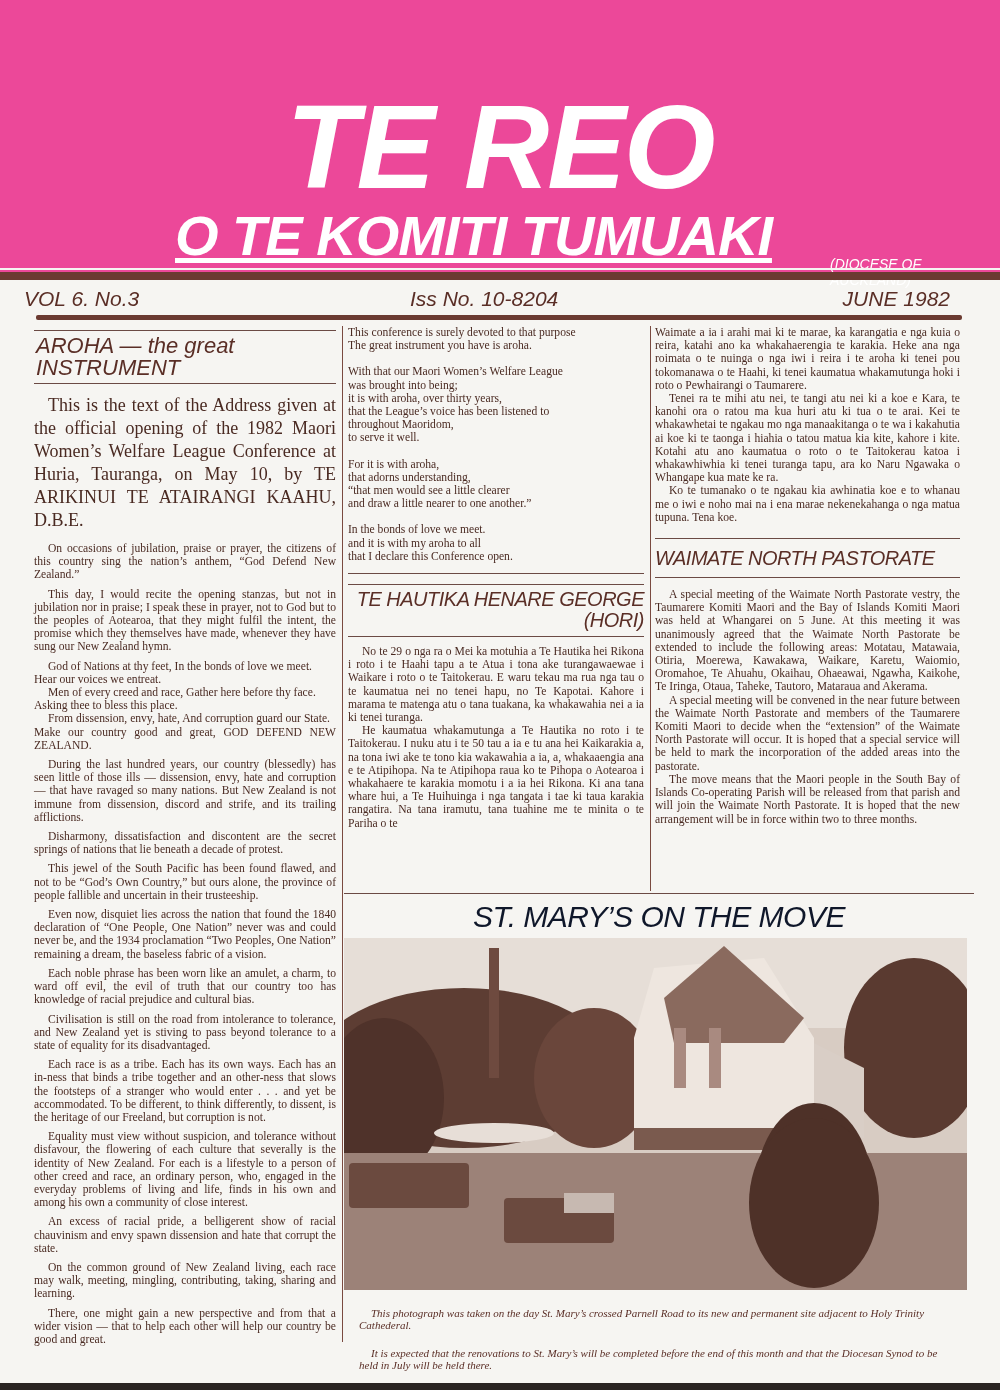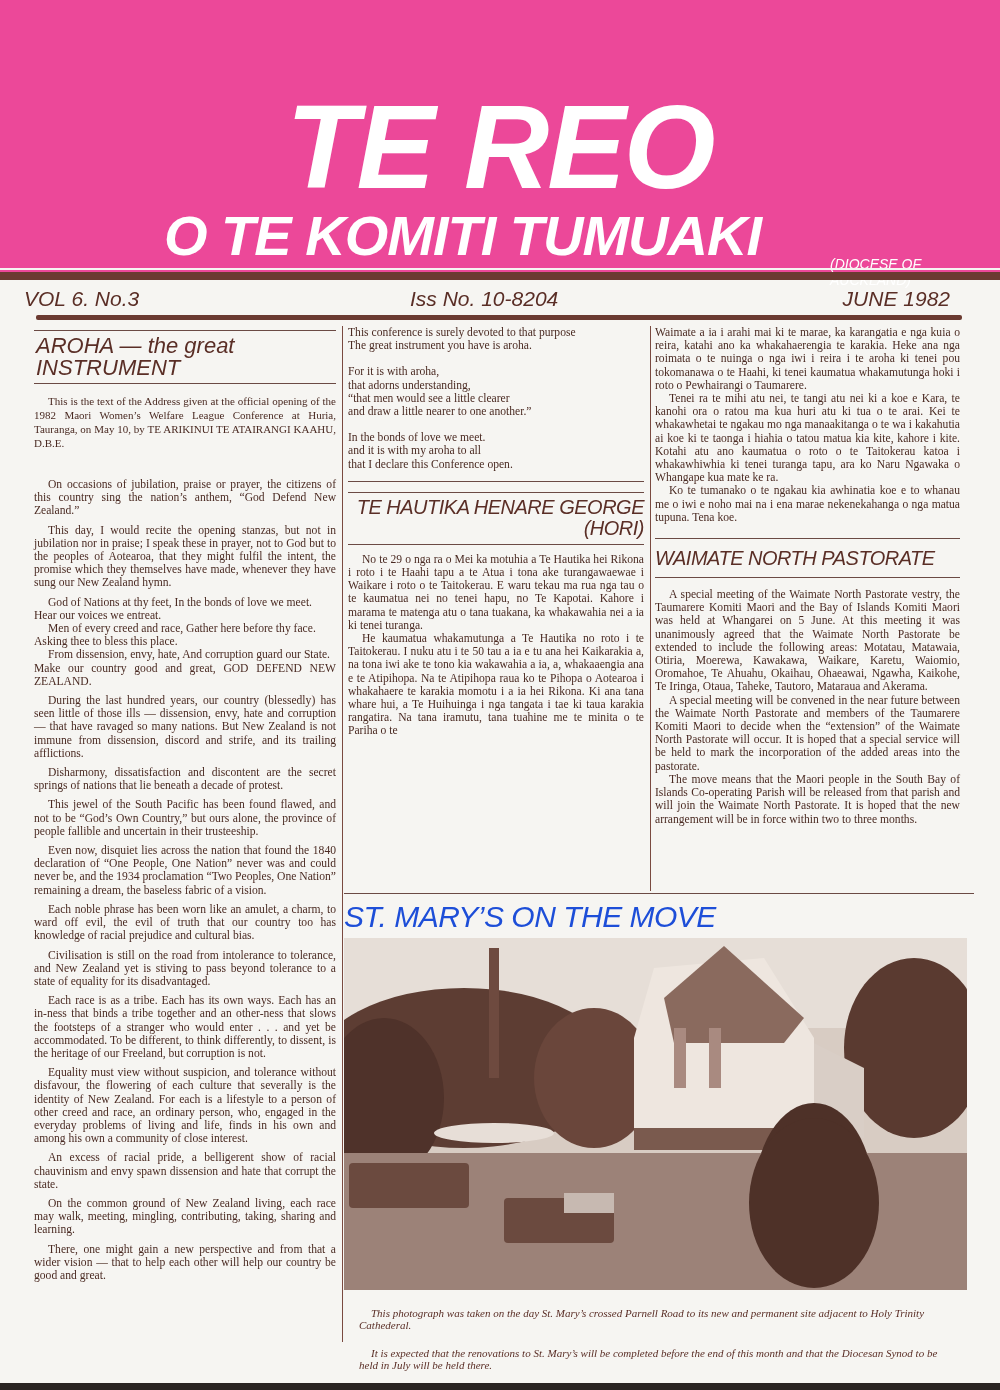--- a/index.html
+++ b/index.html
@@ -12,23 +12,23 @@
   .masthead {
     position: absolute; left: 0; top: 0; width: 1000px; height: 272px;
     background: #ec4899;
   }
   .title-main {
     position: absolute; left: 0; width: 1000px; top: 88px; text-align: center;
     font-family: "Liberation Sans", sans-serif; font-weight: bold; font-style: italic;
     font-size: 118px; line-height: 118px; color: #ffffff; letter-spacing: -2px;
   }
   .title-sub {
-    position: absolute; left: 164px; top: 208px;
+    position: absolute; left: 175px; top: 208px;
     font-family: "Liberation Sans", sans-serif; font-weight: bold; font-style: italic;
-    font-size: 56px; line-height: 56px; color: #ffffff; letter-spacing: -1px;
+    font-size: 56px; line-height: 56px; color: #ffffff; letter-spacing: -1px; text-decoration: underline;
   }
   .diocese {
     position: absolute; left: 830px; top: 256px;
     font-family: "Liberation Sans", sans-serif; font-style: italic;
     font-size: 14px; color: #ffffff;
   }
   .mast-rule1 { position: absolute; left: 0; top: 268px; width: 1000px; height: 2px; background: #f6f5f2; }
   .mast-rule2 { position: absolute; left: 0; top: 272px; width: 1000px; height: 8px; background: #6b3a31; }
   .issue-bar {
     position: absolute; left: 24px; top: 285px; width: 926px; height: 30px;
@@ -54,21 +54,21 @@
   .h-hori { font-size: 20px; line-height: 21px; text-align: right; padding: 4px 0 5px 0; margin: 10px 0 8px 0; letter-spacing: -0.5px; }
   .h-waimate { font-size: 20px; line-height: 22px; padding: 8px 0 8px 0; margin: 14px 0 10px 0; letter-spacing: -0.5px; }
   .poem { text-indent: 0 !important; text-align: left; margin-bottom: 13px !important; }
   .poem-end { border-bottom: 1px solid #6b4a44; padding-bottom: 10px; margin-bottom: 0 !important; }
 
   .stmary {
     position: absolute; left: 344px; top: 893px; width: 630px; border-top: 1px solid #6b4a44;
   }
   .stmary-head {
     font-family: "Liberation Sans", sans-serif; font-style: italic; font-size: 30px;
-    color: #1d4ed8; padding-top: 6px; height: 36px; letter-spacing: -0.5px;
+    text-align: center; color: #0f172a; padding-top: 6px; height: 36px; letter-spacing: -0.5px;
   }
   .photo { position: absolute; left: 344px; top: 938px; width: 623px; height: 352px; overflow: hidden; background: #d9cfc7; }
   .caption {
     position: absolute; left: 344px; top: 1292px; width: 622px;
     font-style: italic; font-size: 11px; line-height: 12.4px; color: #5a2e26;
   }
   .caption p { margin: 15px; text-indent: 12px; }
   .bottom-bar { position: absolute; left: 0; top: 1383px; width: 1000px; height: 7px; background: #2a2422; }
 </style>
 </head>
@@ -87,21 +87,21 @@
   <span style="left:386px">Iss No. 10-8204</span>
   <span style="right:0">JUNE 1982</span>
 </div>
 <div class="issue-rule"></div>
 
 <div class="col col-left">
   <div class="head h-aroha">
     <div>AROHA — the great</div>
     <div>INSTRUMENT</div>
   </div>
-  <p style="margin-bottom:28px;font-size:11px;line-height:14px">This is the text of the Address given at the official opening of the 1982 Maori Women’s Welfare League Conference at Huria, Tauranga, on May 10, by TE ARIKINUI TE ATAIRANGI KAAHU, D.B.E.</p>
+  <p style="margin-bottom:10px;font-size:18px;line-height:23px">This is the text of the Address given at the official opening of the 1982 Maori Women’s Welfare League Conference at Huria, Tauranga, on May 10, by TE ARIKINUI TE ATAIRANGI KAAHU, D.B.E.</p>
   <p>On occasions of jubilation, praise or prayer, the citizens of this country sing the nation’s anthem, “God Defend New Zealand.”</p>
   <p>This day, I would recite the opening stanzas, but not in jubilation nor in praise; I speak these in prayer, not to God but to the peoples of Aotearoa, that they might fulfil the intent, the promise which they themselves have made, whenever they have sung our New Zealand hymn.</p>
   <p class="tight">God of Nations at thy feet, In the bonds of love we meet.</p>
   <p class="tight noind">Hear our voices we entreat.</p>
   <p class="tight">Men of every creed and race, Gather here before thy face.</p>
   <p class="tight noind">Asking thee to bless this place.</p>
   <p class="tight">From dissension, envy, hate, And corruption guard our State.</p>
   <p class="noind">Make our country good and great, GOD DEFEND NEW ZEALAND.</p>
   <p>During the last hundred years, our country (blessedly) has seen little of those ills — dissension, envy, hate and corruption — that have ravaged so many nations. But New Zealand is not immune from dissension, discord and strife, and its trailing afflictions.</p>
   <p>Disharmony, dissatisfaction and discontent are the secret springs of nations that lie beneath a decade of protest.</p>
@@ -114,20 +114,26 @@
   <p>An excess of racial pride, a belligerent show of racial chauvinism and envy spawn dissension and hate that corrupt the state.</p>
   <p>On the common ground of New Zealand living, each race may walk, meeting, mingling, contributing, taking, sharing and learning.</p>
   <p>There, one might gain a new perspective and from that a wider vision — that to help each other will help our country be good and great.</p>
 </div>
 
 <div class="vrule" style="left:342px;top:326px;height:1016px"></div>
 
 <div class="col col-mid">
   <p class="poem" style="white-space:pre-line">This conference is surely devoted to that purpose
 The great instrument you have is aroha.</p>
+  <p class="poem" style="white-space:pre-line">With that our Maori Women’s Welfare League
+was brought into being;
+it is with aroha, over thirty years,
+that the League’s voice has been listened to
+throughout Maoridom,
+to serve it well.</p>
   <p class="poem" style="white-space:pre-line">For it is with aroha,
 that adorns understanding,
 “that men would see a little clearer
 and draw a little nearer to one another.”</p>
   <p class="poem poem-end" style="white-space:pre-line">In the bonds of love we meet.
 and it is with my aroha to all
 that I declare this Conference open.</p>
   <div class="head h-hori">
     <div>TE HAUTIKA HENARE GEORGE</div>
     <div>(HORI)</div>

